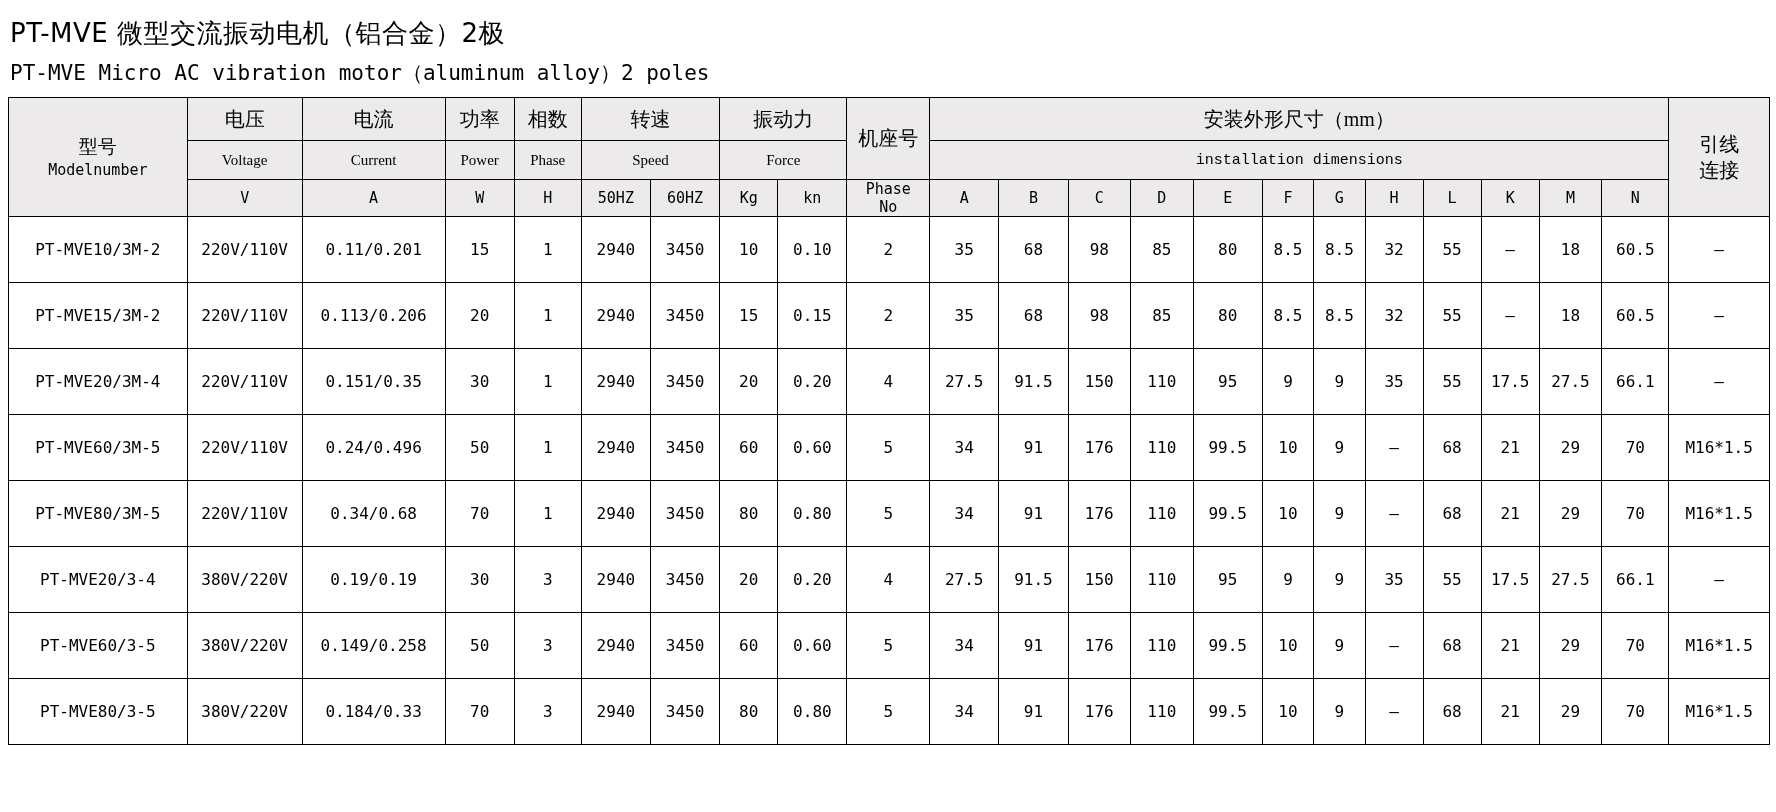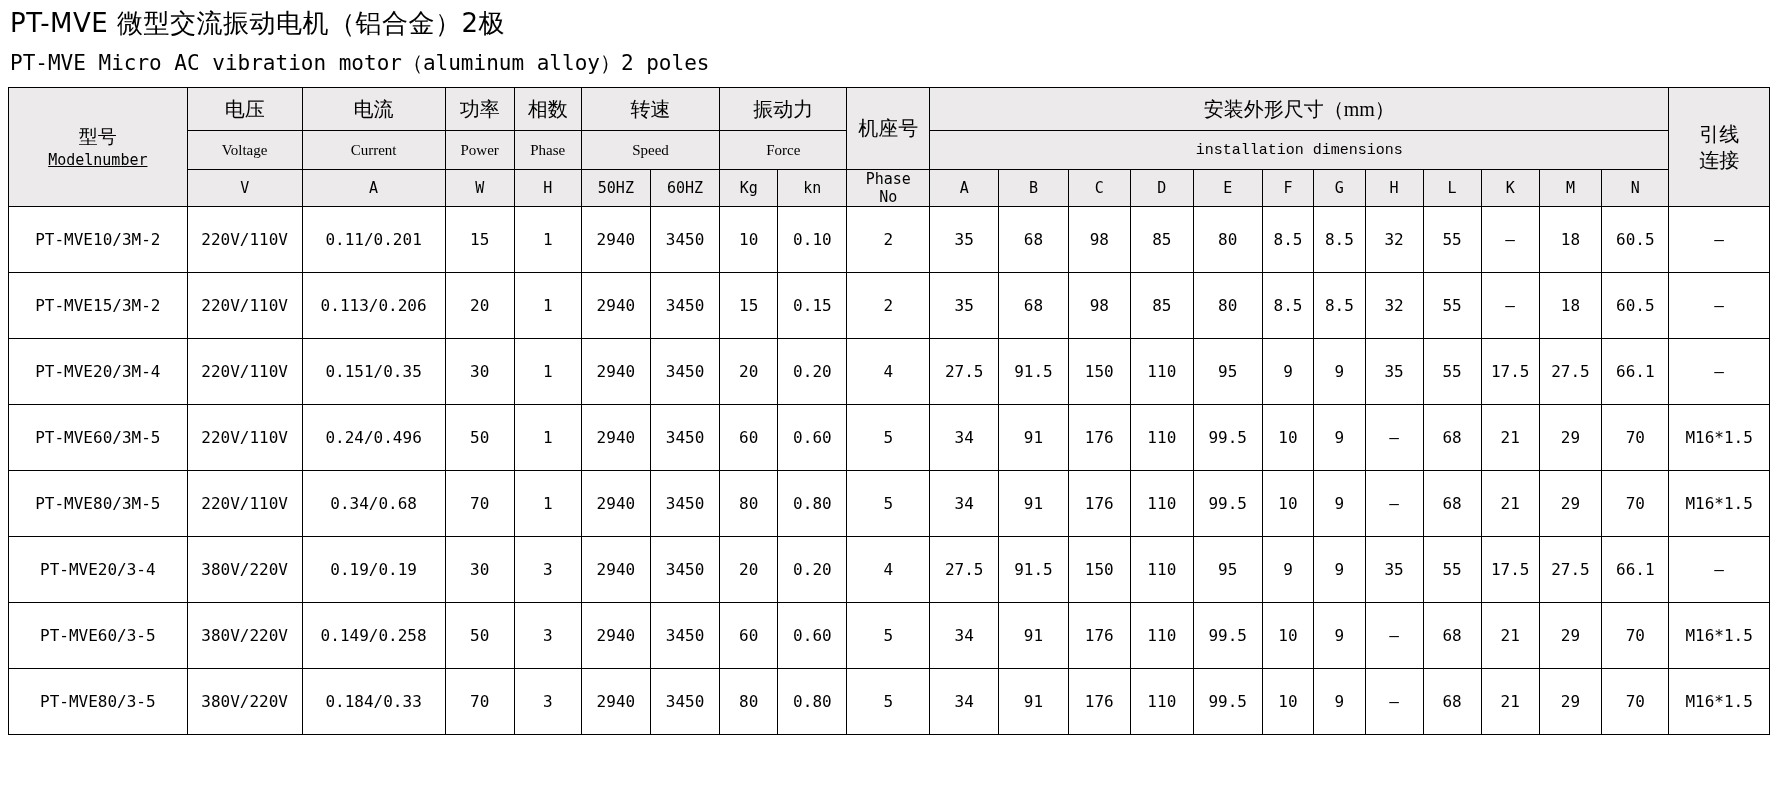--- a/index.html
+++ b/index.html
@@ -8,21 +8,21 @@
     background: #ffffff;
   }
   body {
     width: 1776px;
     height: 812px;
     font-family: "DejaVu Sans", "Liberation Sans", sans-serif;
     color: #000000;
     overflow: hidden;
   }
   .page {
-    padding: 4px 8px 0 8px;
+    padding: 14px 8px 0 8px;
     box-sizing: border-box;
   }
   .title-cn {
     font-size: 26px;
     font-family: "DejaVu Sans", "Liberation Sans", sans-serif;
     letter-spacing: 0.5px;
     margin: 2px 0 0 2px;
     white-space: nowrap;
   }
   .title-en {
@@ -65,21 +65,20 @@
   }
   .model-cell {
     font-size: 19px;
     font-family: "DejaVu Sans", "Liberation Sans", sans-serif;
     line-height: 1.35;
   }
   .model-cell .en {
     font-size: 15px;
     font-family: "DejaVu Sans Mono", "Liberation Mono", monospace;
     display: block;
-    text-decoration: underline;
   }
   .lead-cell {
     font-size: 20px;
     font-family: "DejaVu Sans", "Liberation Sans", sans-serif;
     line-height: 1.3;
     margin-top: 38px;
   }
   tbody td {
     height: 65px;
     font-size: 16px;

